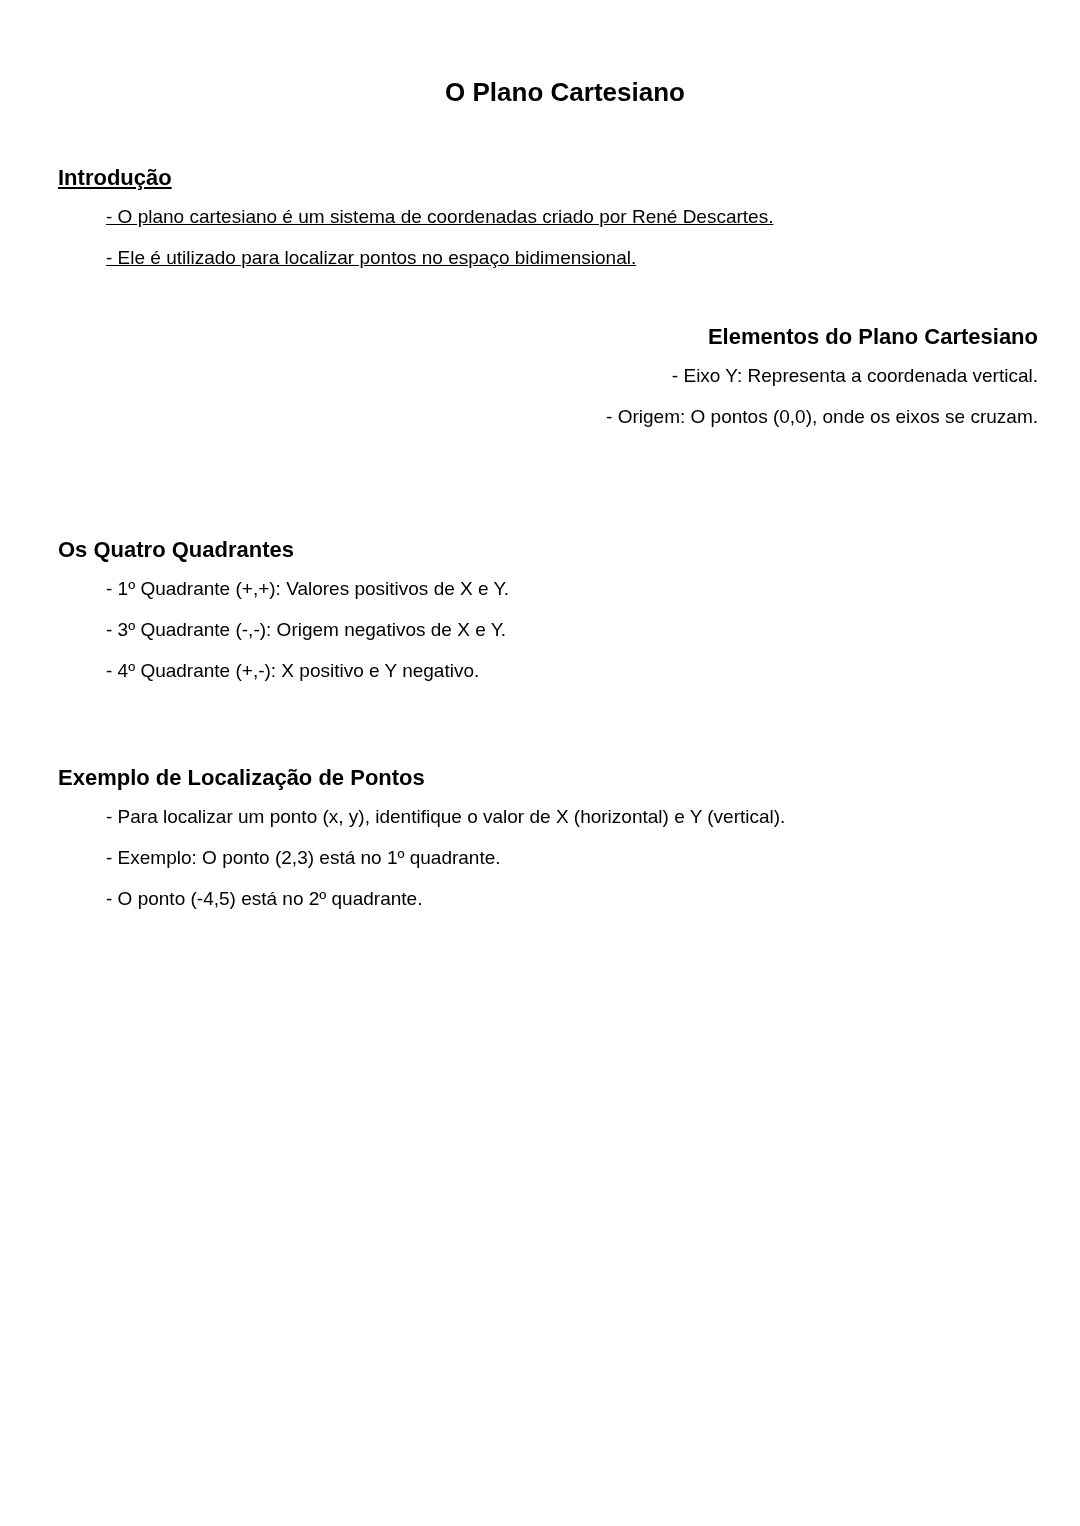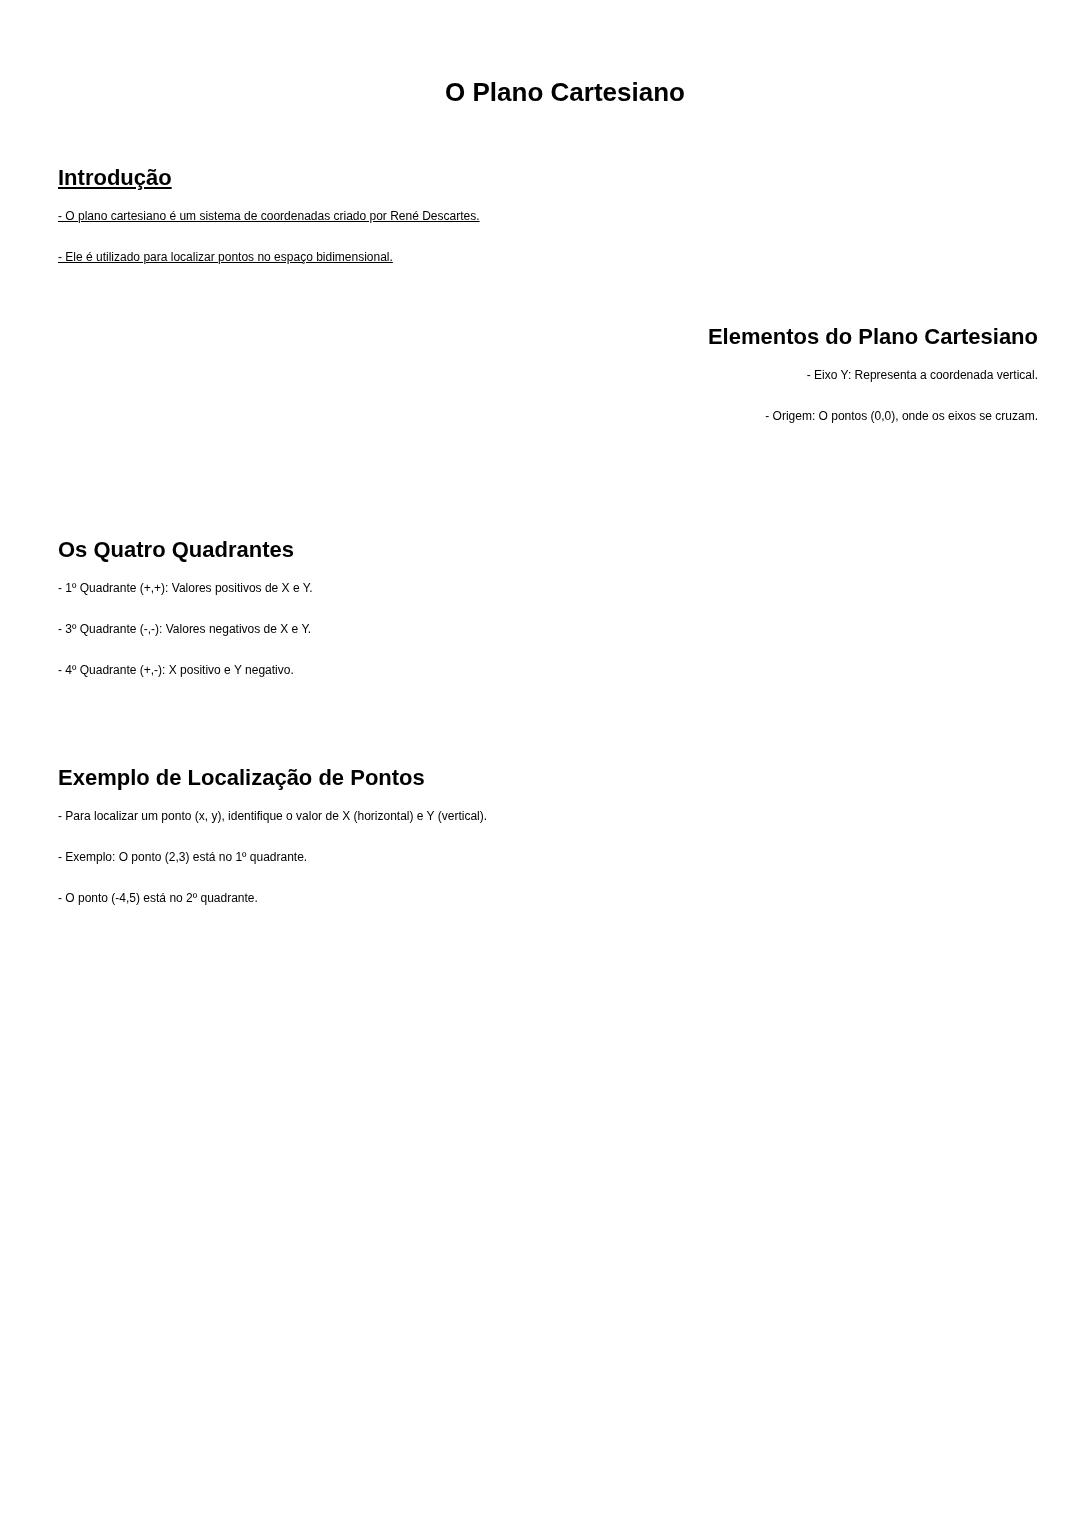--- a/index.html
+++ b/index.html
@@ -10,21 +10,21 @@
     .page-title {
       position: absolute; left: 0; width: 1130px; top: 58px;
       text-align: center; font-weight: bold; font-size: 26px; line-height: 34px;
     }
     .section { position: absolute; left: 58px; width: 980px; }
     .section-heading {
       font-weight: bold; font-size: 22px; line-height: 28px; margin: 0;
     }
     .section-list { list-style: none; margin: 0; padding: 0; }
     .section-list li {
-      font-size: 12px; line-height: 41px; white-space: nowrap;
+      font-size: 19px; line-height: 41px; white-space: nowrap; margin-left: 48px;
     }
     .section-list li:first-child { margin-top: 4px; }
   </style>
 </head>
 <body>
 
 <h1 class="page-title">O Plano Cartesiano</h1>
 
 <div class="section" style="top:164px;text-decoration:underline;">
   <h2 class="section-heading">Introdução</h2>
@@ -39,21 +39,21 @@
   <ul class="section-list">
     <li>- Eixo Y: Representa a coordenada vertical.</li>
     <li>- Origem: O pontos (0,0), onde os eixos se cruzam.</li>
   </ul>
 </div>
 
 <div class="section" style="top:536px;">
   <h2 class="section-heading">Os Quatro Quadrantes</h2>
   <ul class="section-list">
     <li>- 1º Quadrante (+,+): Valores positivos de X e Y.</li>
-    <li>- 3º Quadrante (-,-): Valores negativos de X e Y.</li>
+    <li>- 3º Quadrante (-,-): Origem negativos de X e Y.</li>
     <li>- 4º Quadrante (+,-): X positivo e Y negativo.</li>
   </ul>
 </div>
 
 <div class="section" style="top:764px;">
   <h2 class="section-heading">Exemplo de Localização de Pontos</h2>
   <ul class="section-list">
     <li>- Para localizar um ponto (x, y), identifique o valor de X (horizontal) e Y (vertical).</li>
     <li>- Exemplo: O ponto (2,3) está no 1º quadrante.</li>
     <li>- O ponto (-4,5) está no 2º quadrante.</li>

